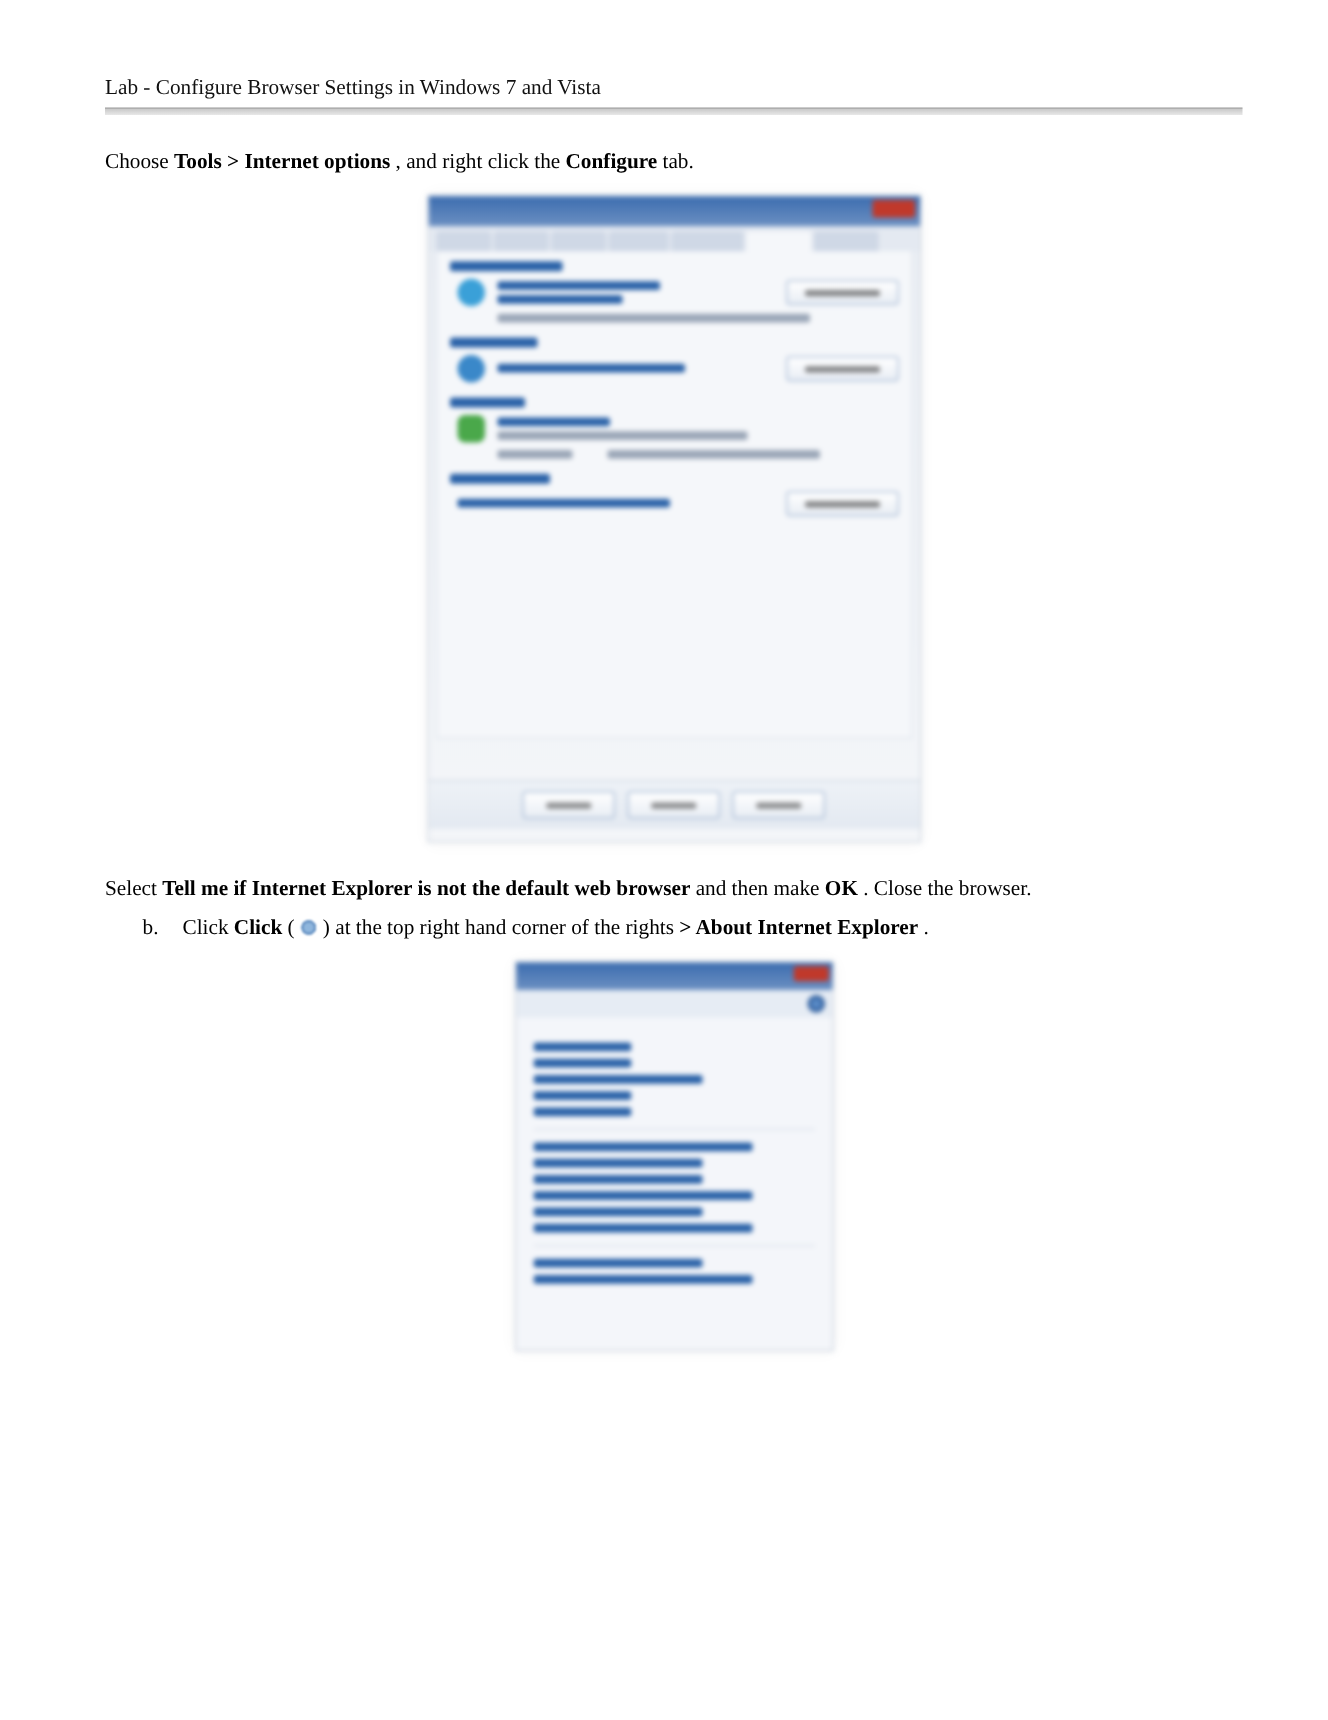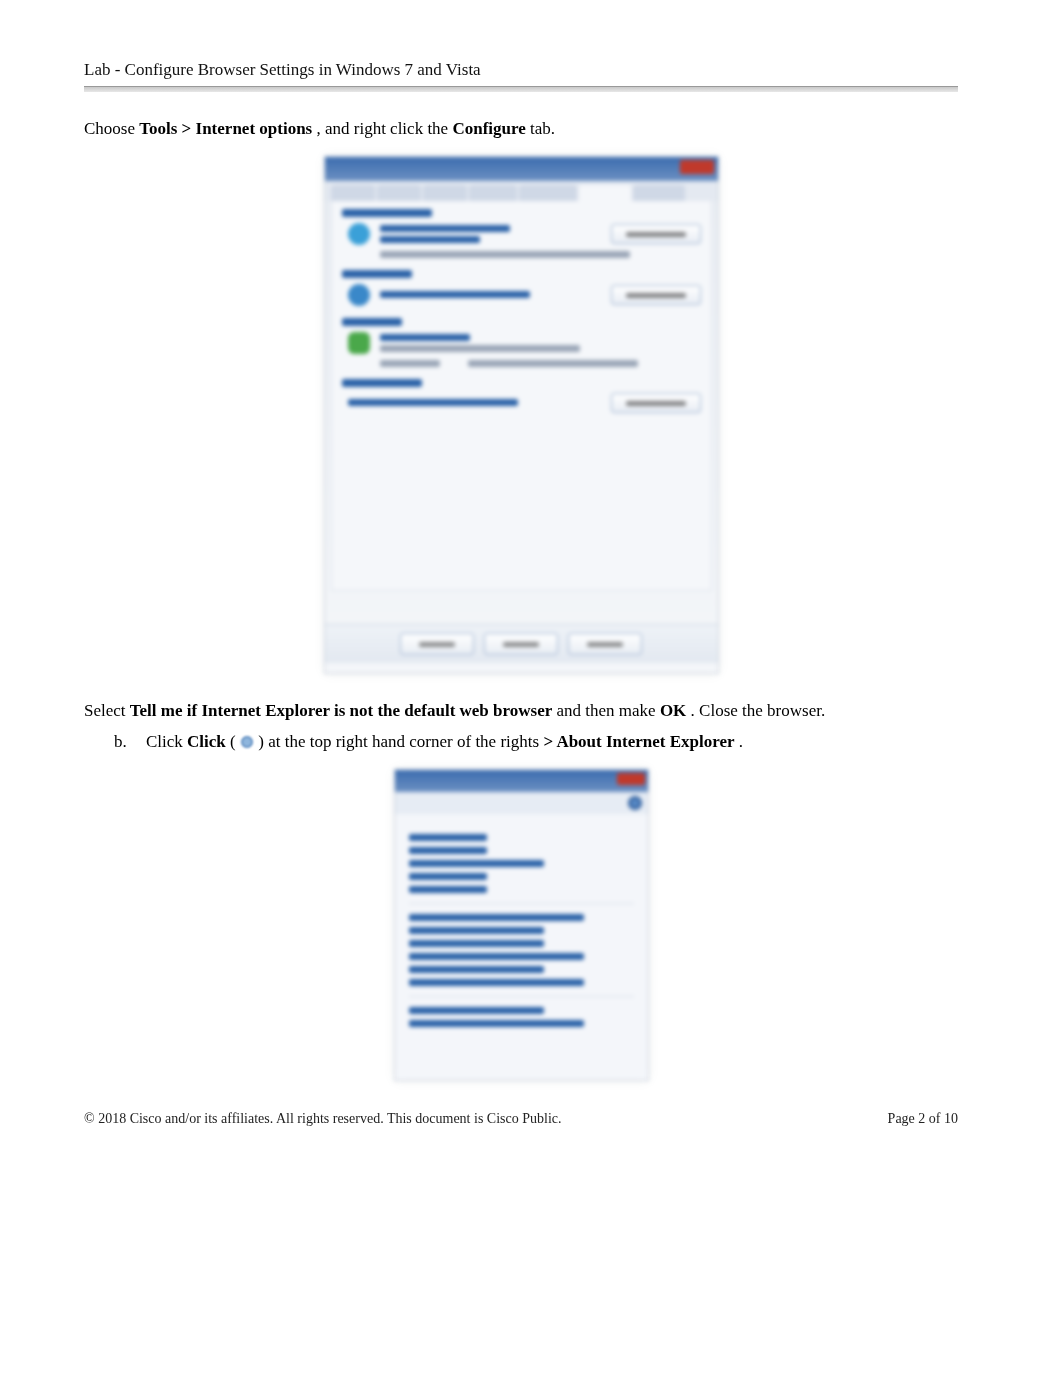--- a/index.html
+++ b/index.html
@@ -5,21 +5,21 @@
   * { box-sizing: border-box; }
   body {
     margin: 0;
     padding: 0;
     background: #fff;
     font-family: "Times New Roman", Times, serif;
     color: #000;
     width: 1062px;
   }
   .page {
-    padding: 60px 104px 40px 84px;
+    padding: 60px 68px 40px 84px;
   }
   .header-title {
     font-size: 17px;
     color: #111;
     margin-bottom: 6px;
   }
   .header-rule {
     height: 6px;
     border-top: 1px solid #999;
     background: linear-gradient(to bottom, #c8c8c8, #e8e8e8);
@@ -305,19 +305,13 @@
         </div>
         <div class="divider"></div>
         <div class="grp">
           <div class="item med"></div>
           <div class="item long"></div>
         </div>
       </div>
     </div>
   </div>
 
-  <div class="footer">
-    <div>© 2018 Cisco and/or its affiliates. All rights reserved. This document is Cisco Public.</div>
-    <div>
-      <span>Page </span><span>2</span><span> of 10</span>
-    </div>
-  </div>
 </div>
 
 </body></html>

